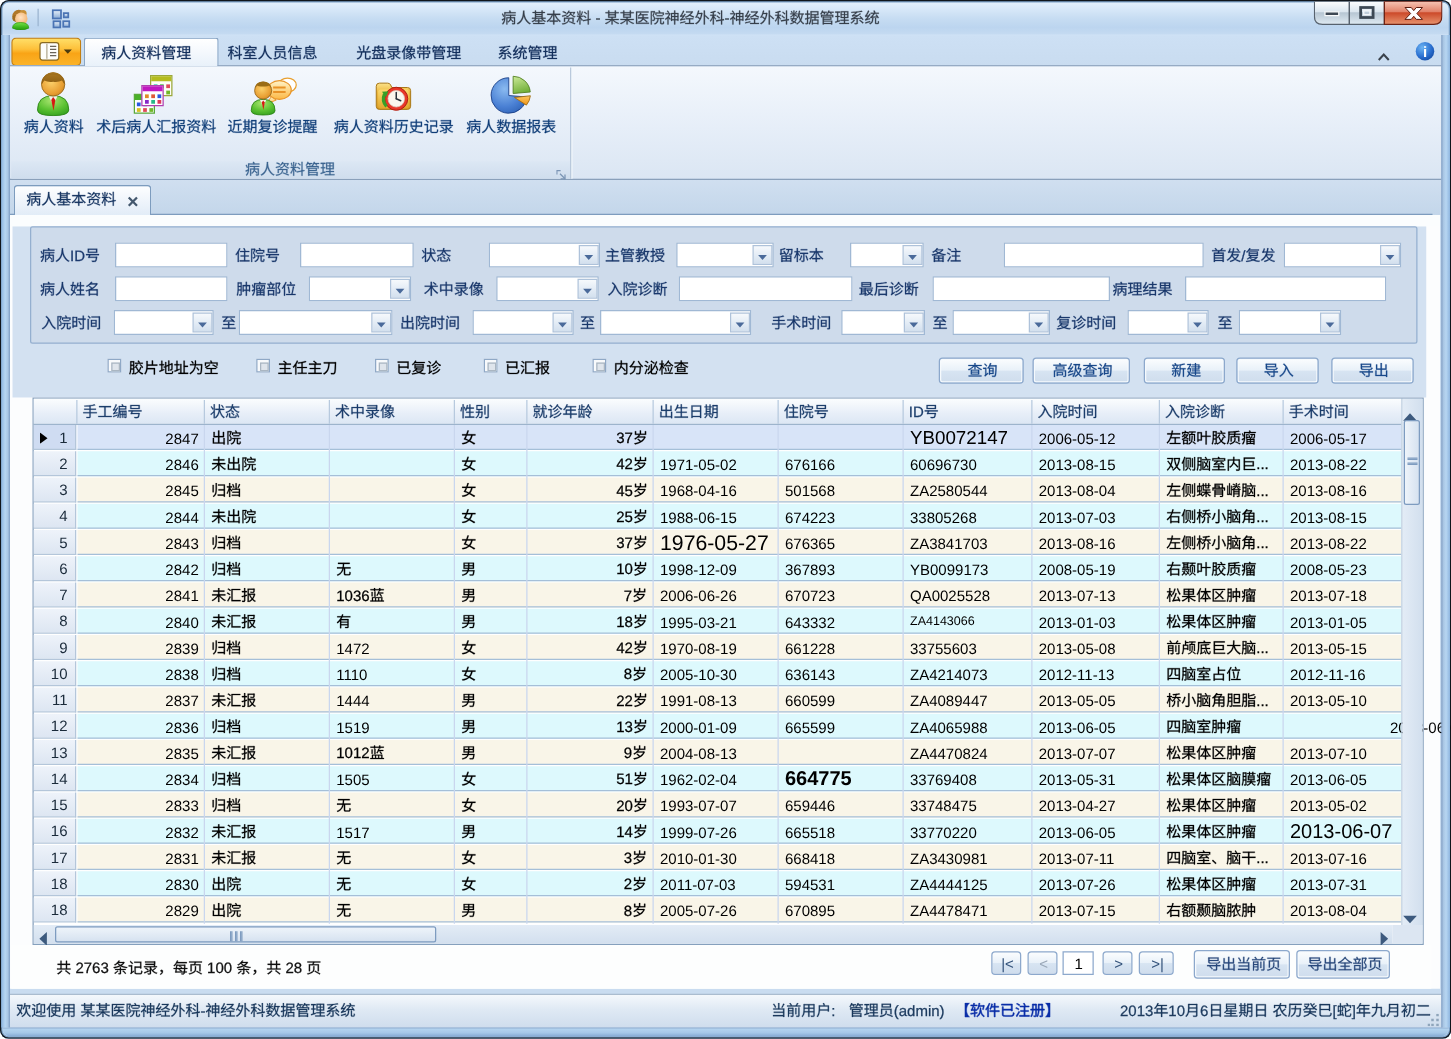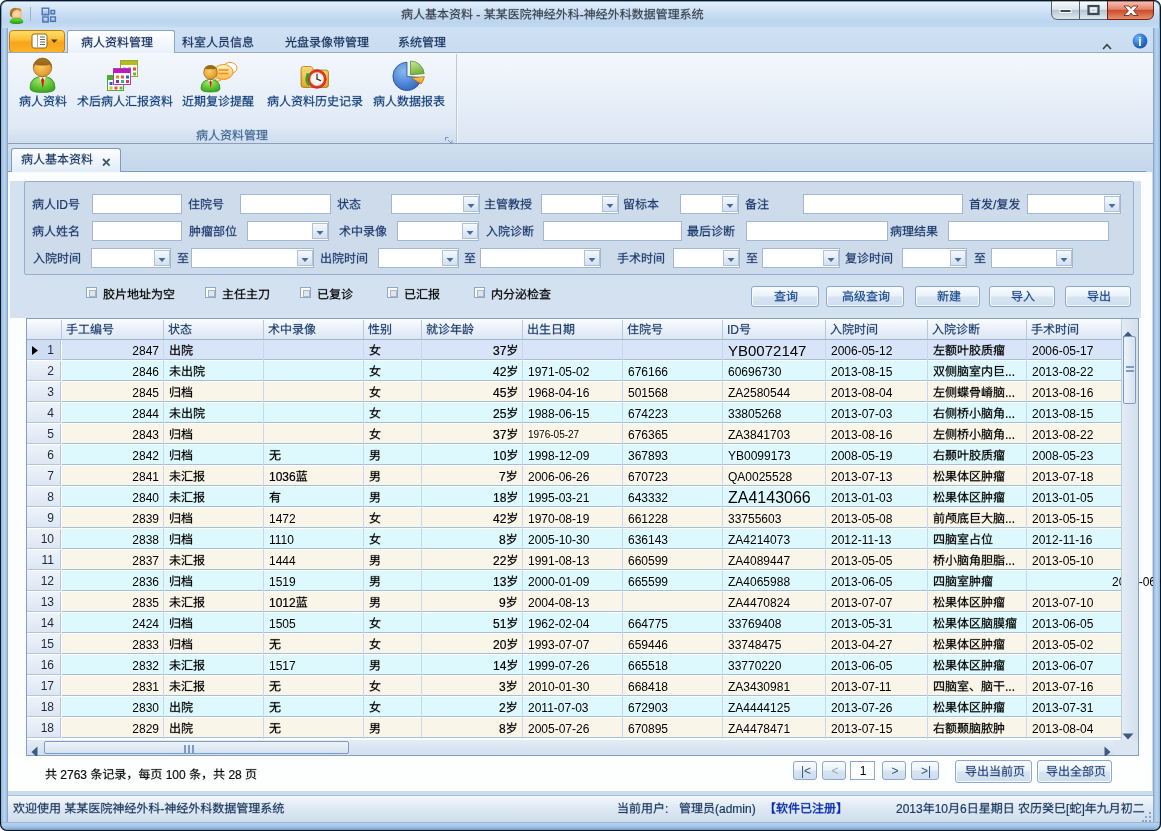--- a/index.html
+++ b/index.html
@@ -1307,21 +1307,21 @@
       </svg>
     </div>
     <div style="left:492.7px;top:428px;">
       <svg class="t" width="27" height="14" fill="#000" stroke="#000" stroke-width="3.5">
         <g transform="scale(0.06)">
           <text x="0" y="176" font-size="200">37</text>
           <use href="#q5c81" x="222"></use>
         </g>
       </svg>
     </div>
-    <div style="left:528px;top:428px;font-size:10px;line-height:14px;color:#000;white-space:pre;text-align:right;">1976-05-27</div>
+    <div style="left:528px;top:428px;font-size:17px;line-height:14px;color:#000;white-space:pre;text-align:right;">1976-05-27</div>
     <div style="left:628px;top:428px;font-size:12px;line-height:14px;color:#000;white-space:pre;">676365</div>
     <div style="left:728px;top:428px;font-size:12px;line-height:14px;color:#000;white-space:pre;">ZA3841703</div>
     <div style="left:831px;top:428px;font-size:12px;line-height:14px;color:#000;white-space:pre;">2013-08-16</div>
     <div style="left:933px;top:428px;">
       <svg class="t" width="84" height="14" fill="#000" stroke="#000" stroke-width="3.5">
         <g transform="scale(0.06)">
           <use href="#q5de6"></use>
           <use href="#q4fa7" x="200"></use>
           <use href="#q6865" x="400"></use>
           <use href="#q5c0f" x="600"></use>
@@ -1469,21 +1469,21 @@
     <div style="left:492.7px;top:491px;">
       <svg class="t" width="27" height="14" fill="#000" stroke="#000" stroke-width="3.5">
         <g transform="scale(0.06)">
           <text x="0" y="176" font-size="200">18</text>
           <use href="#q5c81" x="222"></use>
         </g>
       </svg>
     </div>
     <div style="left:528px;top:491px;font-size:12px;line-height:14px;color:#000;white-space:pre;">1995-03-21</div>
     <div style="left:628px;top:491px;font-size:12px;line-height:14px;color:#000;white-space:pre;">643332</div>
-    <div style="left:728px;top:491px;font-size:16px;line-height:14px;color:#000;white-space:pre;">ZA4143066</div>
+    <div style="left:728px;top:491px;font-size:10px;line-height:14px;color:#000;white-space:pre;">ZA4143066</div>
     <div style="left:831px;top:491px;font-size:12px;line-height:14px;color:#000;white-space:pre;">2013-01-03</div>
     <div style="left:933px;top:491px;">
       <svg class="t" width="73" height="14" fill="#000" stroke="#000" stroke-width="3.5">
         <g transform="scale(0.06)">
           <use href="#q677e"></use>
           <use href="#q679c" x="200"></use>
           <use href="#q4f53" x="400"></use>
           <use href="#q533a" x="600"></use>
           <use href="#q80bf" x="800"></use>
           <use href="#q7624" x="1000"></use>
@@ -1727,21 +1727,21 @@
           <use href="#q80bf" x="800"></use>
           <use href="#q7624" x="1000"></use>
         </g>
       </svg>
     </div>
     <div style="left:1032px;top:596px;font-size:12px;line-height:14px;color:#000;white-space:pre;">2013-07-10</div>
     <div style="left:62px;top:613px;width:1059px;height:20px;background:#ddf9fd;border-bottom:1px solid #a5bfd8;"></div>
     <div style="left:27px;top:613px;width:34px;height:20px;background:linear-gradient(#eef3fa,#dde6f2);border-right:1px solid #b4c6da;border-bottom:1px solid #b4c6da;">
       <div style="right:6px;top:4px;color:#1a2a3a;font-size:12px;line-height:13px;">14</div>
     </div>
-    <div style="left:132.3px;top:617px;font-size:12px;line-height:14px;color:#000;white-space:pre;">2424</div>
+    <div style="left:132.3px;top:617px;font-size:12px;line-height:14px;color:#000;white-space:pre;">2834</div>
     <div style="left:169px;top:617px;">
       <svg class="t" width="25" height="14" fill="#000" stroke="#000" stroke-width="3.5">
         <g transform="scale(0.06)">
           <use href="#q5f52"></use>
           <use href="#q6863" x="200"></use>
         </g>
       </svg>
     </div>
     <div style="left:269px;top:617px;font-size:12px;line-height:14px;color:#000;white-space:pre;">1505</div>
     <div style="left:369px;top:617px;">
@@ -1753,21 +1753,21 @@
     </div>
     <div style="left:492.7px;top:617px;">
       <svg class="t" width="27" height="14" fill="#000" stroke="#000" stroke-width="3.5">
         <g transform="scale(0.06)">
           <text x="0" y="176" font-size="200">51</text>
           <use href="#q5c81" x="222"></use>
         </g>
       </svg>
     </div>
     <div style="left:528px;top:617px;font-size:12px;line-height:14px;color:#000;white-space:pre;">1962-02-04</div>
-    <div style="left:628px;top:617px;font-size:12px;line-height:14px;color:#000;white-space:pre;">664775</div>
+    <div style="left:628px;top:617px;font-size:16px;line-height:14px;color:#000;white-space:pre;font-weight:bold;">664775</div>
     <div style="left:728px;top:617px;font-size:12px;line-height:14px;color:#000;white-space:pre;">33769408</div>
     <div style="left:831px;top:617px;font-size:12px;line-height:14px;color:#000;white-space:pre;">2013-05-31</div>
     <div style="left:933px;top:617px;">
       <svg class="t" width="85" height="14" fill="#000" stroke="#000" stroke-width="3.5">
         <g transform="scale(0.06)">
           <use href="#q677e"></use>
           <use href="#q679c" x="200"></use>
           <use href="#q4f53" x="400"></use>
           <use href="#q533a" x="600"></use>
           <use href="#q8111" x="800"></use>
@@ -1868,21 +1868,21 @@
         <g transform="scale(0.06)">
           <use href="#q677e"></use>
           <use href="#q679c" x="200"></use>
           <use href="#q4f53" x="400"></use>
           <use href="#q533a" x="600"></use>
           <use href="#q80bf" x="800"></use>
           <use href="#q7624" x="1000"></use>
         </g>
       </svg>
     </div>
-    <div style="left:1032px;top:659px;font-size:12px;line-height:14px;color:#000;white-space:pre;">2013-06-07</div>
+    <div style="left:1032px;top:659px;font-size:16px;line-height:14px;color:#000;white-space:pre;">2013-06-07</div>
     <div style="left:62px;top:676px;width:1059px;height:20px;background:#f9f5e8;border-bottom:1px solid #a5bfd8;"></div>
     <div style="left:27px;top:676px;width:34px;height:20px;background:linear-gradient(#eef3fa,#dde6f2);border-right:1px solid #b4c6da;border-bottom:1px solid #b4c6da;">
       <div style="right:6px;top:4px;color:#1a2a3a;font-size:12px;line-height:13px;">17</div>
     </div>
     <div style="left:132.3px;top:680px;font-size:12px;line-height:14px;color:#000;white-space:pre;">2831</div>
     <div style="left:169px;top:680px;">
       <svg class="t" width="37" height="14" fill="#000" stroke="#000" stroke-width="3.5">
         <g transform="scale(0.06)">
           <use href="#q672a"></use>
           <use href="#q6c47" x="200"></use>
@@ -1959,21 +1959,21 @@
     </div>
     <div style="left:499.3px;top:701px;">
       <svg class="t" width="20" height="14" fill="#000" stroke="#000" stroke-width="3.5">
         <g transform="scale(0.06)">
           <text x="0" y="176" font-size="200">2</text>
           <use href="#q5c81" x="111"></use>
         </g>
       </svg>
     </div>
     <div style="left:528px;top:701px;font-size:12px;line-height:14px;color:#000;white-space:pre;">2011-07-03</div>
-    <div style="left:628px;top:701px;font-size:12px;line-height:14px;color:#000;white-space:pre;">672903</div>
+    <div style="left:628px;top:701px;font-size:12px;line-height:14px;color:#000;white-space:pre;">594531</div>
     <div style="left:728px;top:701px;font-size:12px;line-height:14px;color:#000;white-space:pre;">ZA4444125</div>
     <div style="left:831px;top:701px;font-size:12px;line-height:14px;color:#000;white-space:pre;">2013-07-26</div>
     <div style="left:933px;top:701px;">
       <svg class="t" width="73" height="14" fill="#000" stroke="#000" stroke-width="3.5">
         <g transform="scale(0.06)">
           <use href="#q677e"></use>
           <use href="#q679c" x="200"></use>
           <use href="#q4f53" x="400"></use>
           <use href="#q533a" x="600"></use>
           <use href="#q80bf" x="800"></use>

